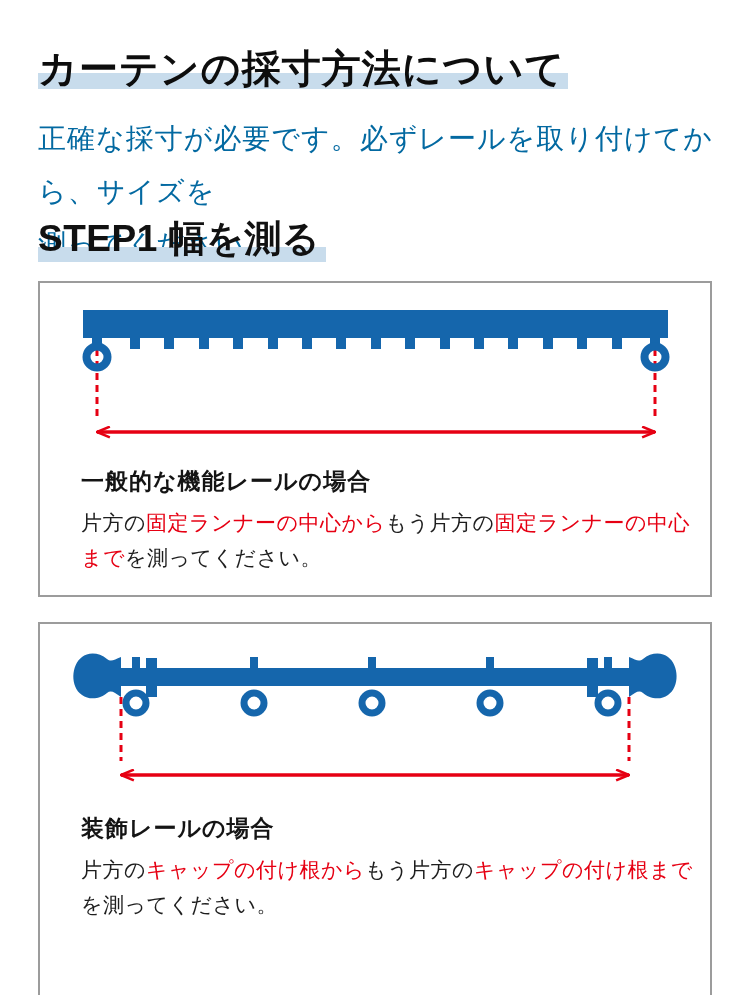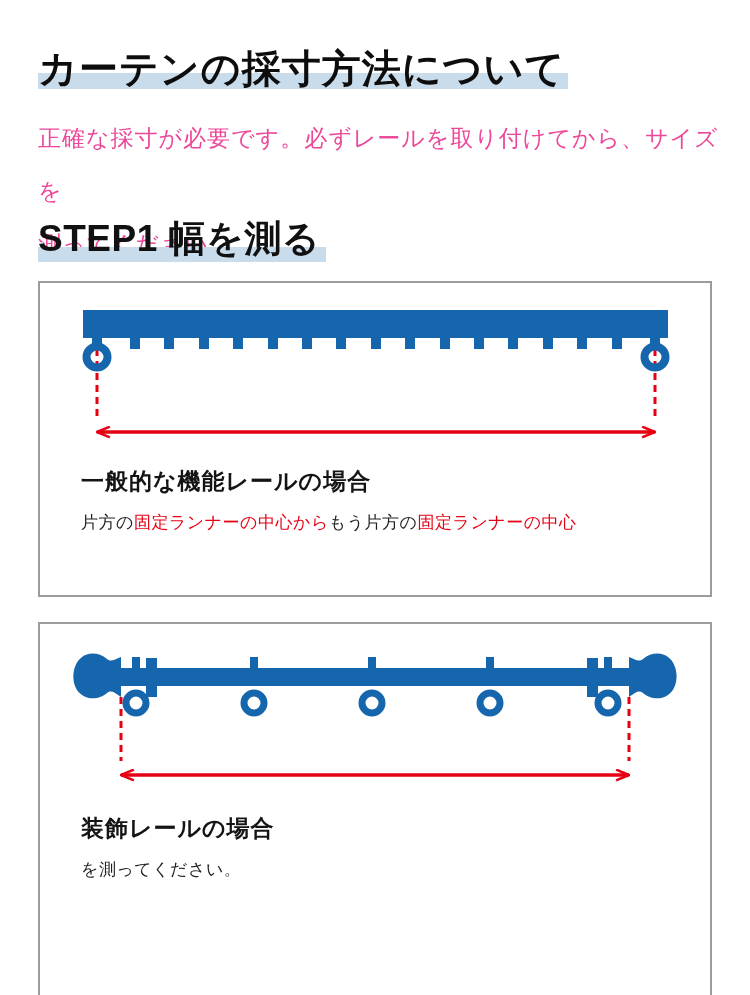--- a/index.html
+++ b/index.html
@@ -17,21 +17,21 @@
   .title{
     position:absolute;left:38px;top:44px;margin:0;
     font-size:39px;font-weight:900;letter-spacing:1px;color:#0d0d0d;line-height:50px;
   }
   .title .band{
     background:linear-gradient(to bottom,transparent 60%,var(--highlight-blue) 60%,var(--highlight-blue) 97%,transparent 97%);
     padding-right:3px;
   }
   .intro{
     position:absolute;left:38px;top:112px;width:690px;
-    font-size:23px;font-weight:500;letter-spacing:1px;line-height:53px;color:#ec4899;
+    font-size:28px;font-weight:500;letter-spacing:1px;line-height:53px;color:#0369a1;
   }
   .step{
     position:absolute;left:38px;top:222px;margin:0;
     font-size:37px;font-weight:800;letter-spacing:0.5px;color:#111;line-height:34px;
   }
   .step .band{
     background:linear-gradient(to bottom,transparent 66%,var(--highlight-blue) 66%);
     padding:0 6px 3px 0;
   }
   .box{
@@ -40,21 +40,21 @@
   }
   #box1{top:281px;height:316px;}
   #box2{top:622px;height:411px;}
   .diagram{position:absolute;left:0;top:0;display:block;}
   .box-text{position:absolute;left:41px;right:16px;}
   #box1 .box-text{top:183px;}
   #box2 .box-text{top:189px;}
   .box-heading{
     margin:0 0 9px 0;font-size:23px;font-weight:800;letter-spacing:1px;color:#141414;line-height:30px;
   }
-  .box-body{font-size:17px;font-weight:500;letter-spacing:0.5px;line-height:35px;color:var(--text-black);}
+  .box-body{font-size:21px;font-weight:500;letter-spacing:0.5px;line-height:35px;color:var(--text-black);}
   .seg-k{color:var(--text-black);}
   .seg-r{color:var(--measure-red);}
   .blue-fill{fill:var(--rail-blue);}
   .ring{fill:none;stroke:var(--rail-blue);}
   .dash{stroke:var(--measure-red);stroke-width:3;stroke-dasharray:7 5;}
   .measure{stroke:var(--measure-red);stroke-width:3.5;fill:none;}
   .arrowhead{fill:none;stroke:var(--measure-red);stroke-width:2.4;}
 </style>
 </head>
 <body>
@@ -102,20 +102,21 @@
       <line class="dash" x1="57" y1="66" x2="57" y2="135"></line>
       <line class="dash" x1="615" y1="66" x2="615" y2="135"></line>
       <circle class="ring" cx="57" cy="74" r="10.5" stroke-width="8"></circle>
       <circle class="ring" cx="615" cy="74" r="10.5" stroke-width="8"></circle>
       <line class="measure" x1="57" y1="149" x2="615" y2="149" marker-start="url(#ah1)" marker-end="url(#ah1)"></line>
     </svg>
     <div class="box-text">
       <h3 class="box-heading">一般的な機能レールの場合</h3>
       <div class="box-body">
           <div><span class="seg-k">片方の</span><span class="seg-r">固定ランナーの中心から</span><span class="seg-k">もう片方の</span><span class="seg-r">固定ランナーの中心</span></div>
+          <div><span class="seg-r">まで</span><span class="seg-k">を測ってください。</span></div>
         </div>
     </div>
   </div>
 
   <div class="box" id="box2">
     <svg class="diagram" width="670" height="160" viewBox="0 0 670 160">
       <defs>
         <marker id="ah2" viewBox="0 0 14 12" refX="13" refY="6" markerWidth="15" markerHeight="13" markerUnits="userSpaceOnUse" orient="auto-start-reverse">
           <path class="arrowhead" d="M1,1 L13,6 L1,11"></path>
         </marker>
@@ -141,18 +142,19 @@
         <circle class="ring" cx="214" cy="79" r="10" stroke-width="7"></circle>
         <circle class="ring" cx="332" cy="79" r="10" stroke-width="7"></circle>
         <circle class="ring" cx="450" cy="79" r="10" stroke-width="7"></circle>
         <circle class="ring" cx="568" cy="79" r="10" stroke-width="7"></circle>
       </g>
       <line class="measure" x1="81" y1="151" x2="589" y2="151" marker-start="url(#ah2)" marker-end="url(#ah2)"></line>
     </svg>
     <div class="box-text">
       <h3 class="box-heading">装飾レールの場合</h3>
       <div class="box-body">
+          <div><span class="seg-k">片方の</span><span class="seg-r">キャップの付け根から</span><span class="seg-k">もう片方の</span><span class="seg-r">キャップの付け根まで</span></div>
           <div><span class="seg-k">を測ってください。</span></div>
         </div>
     </div>
   </div>
 
 </div>
 
 </body></html>

